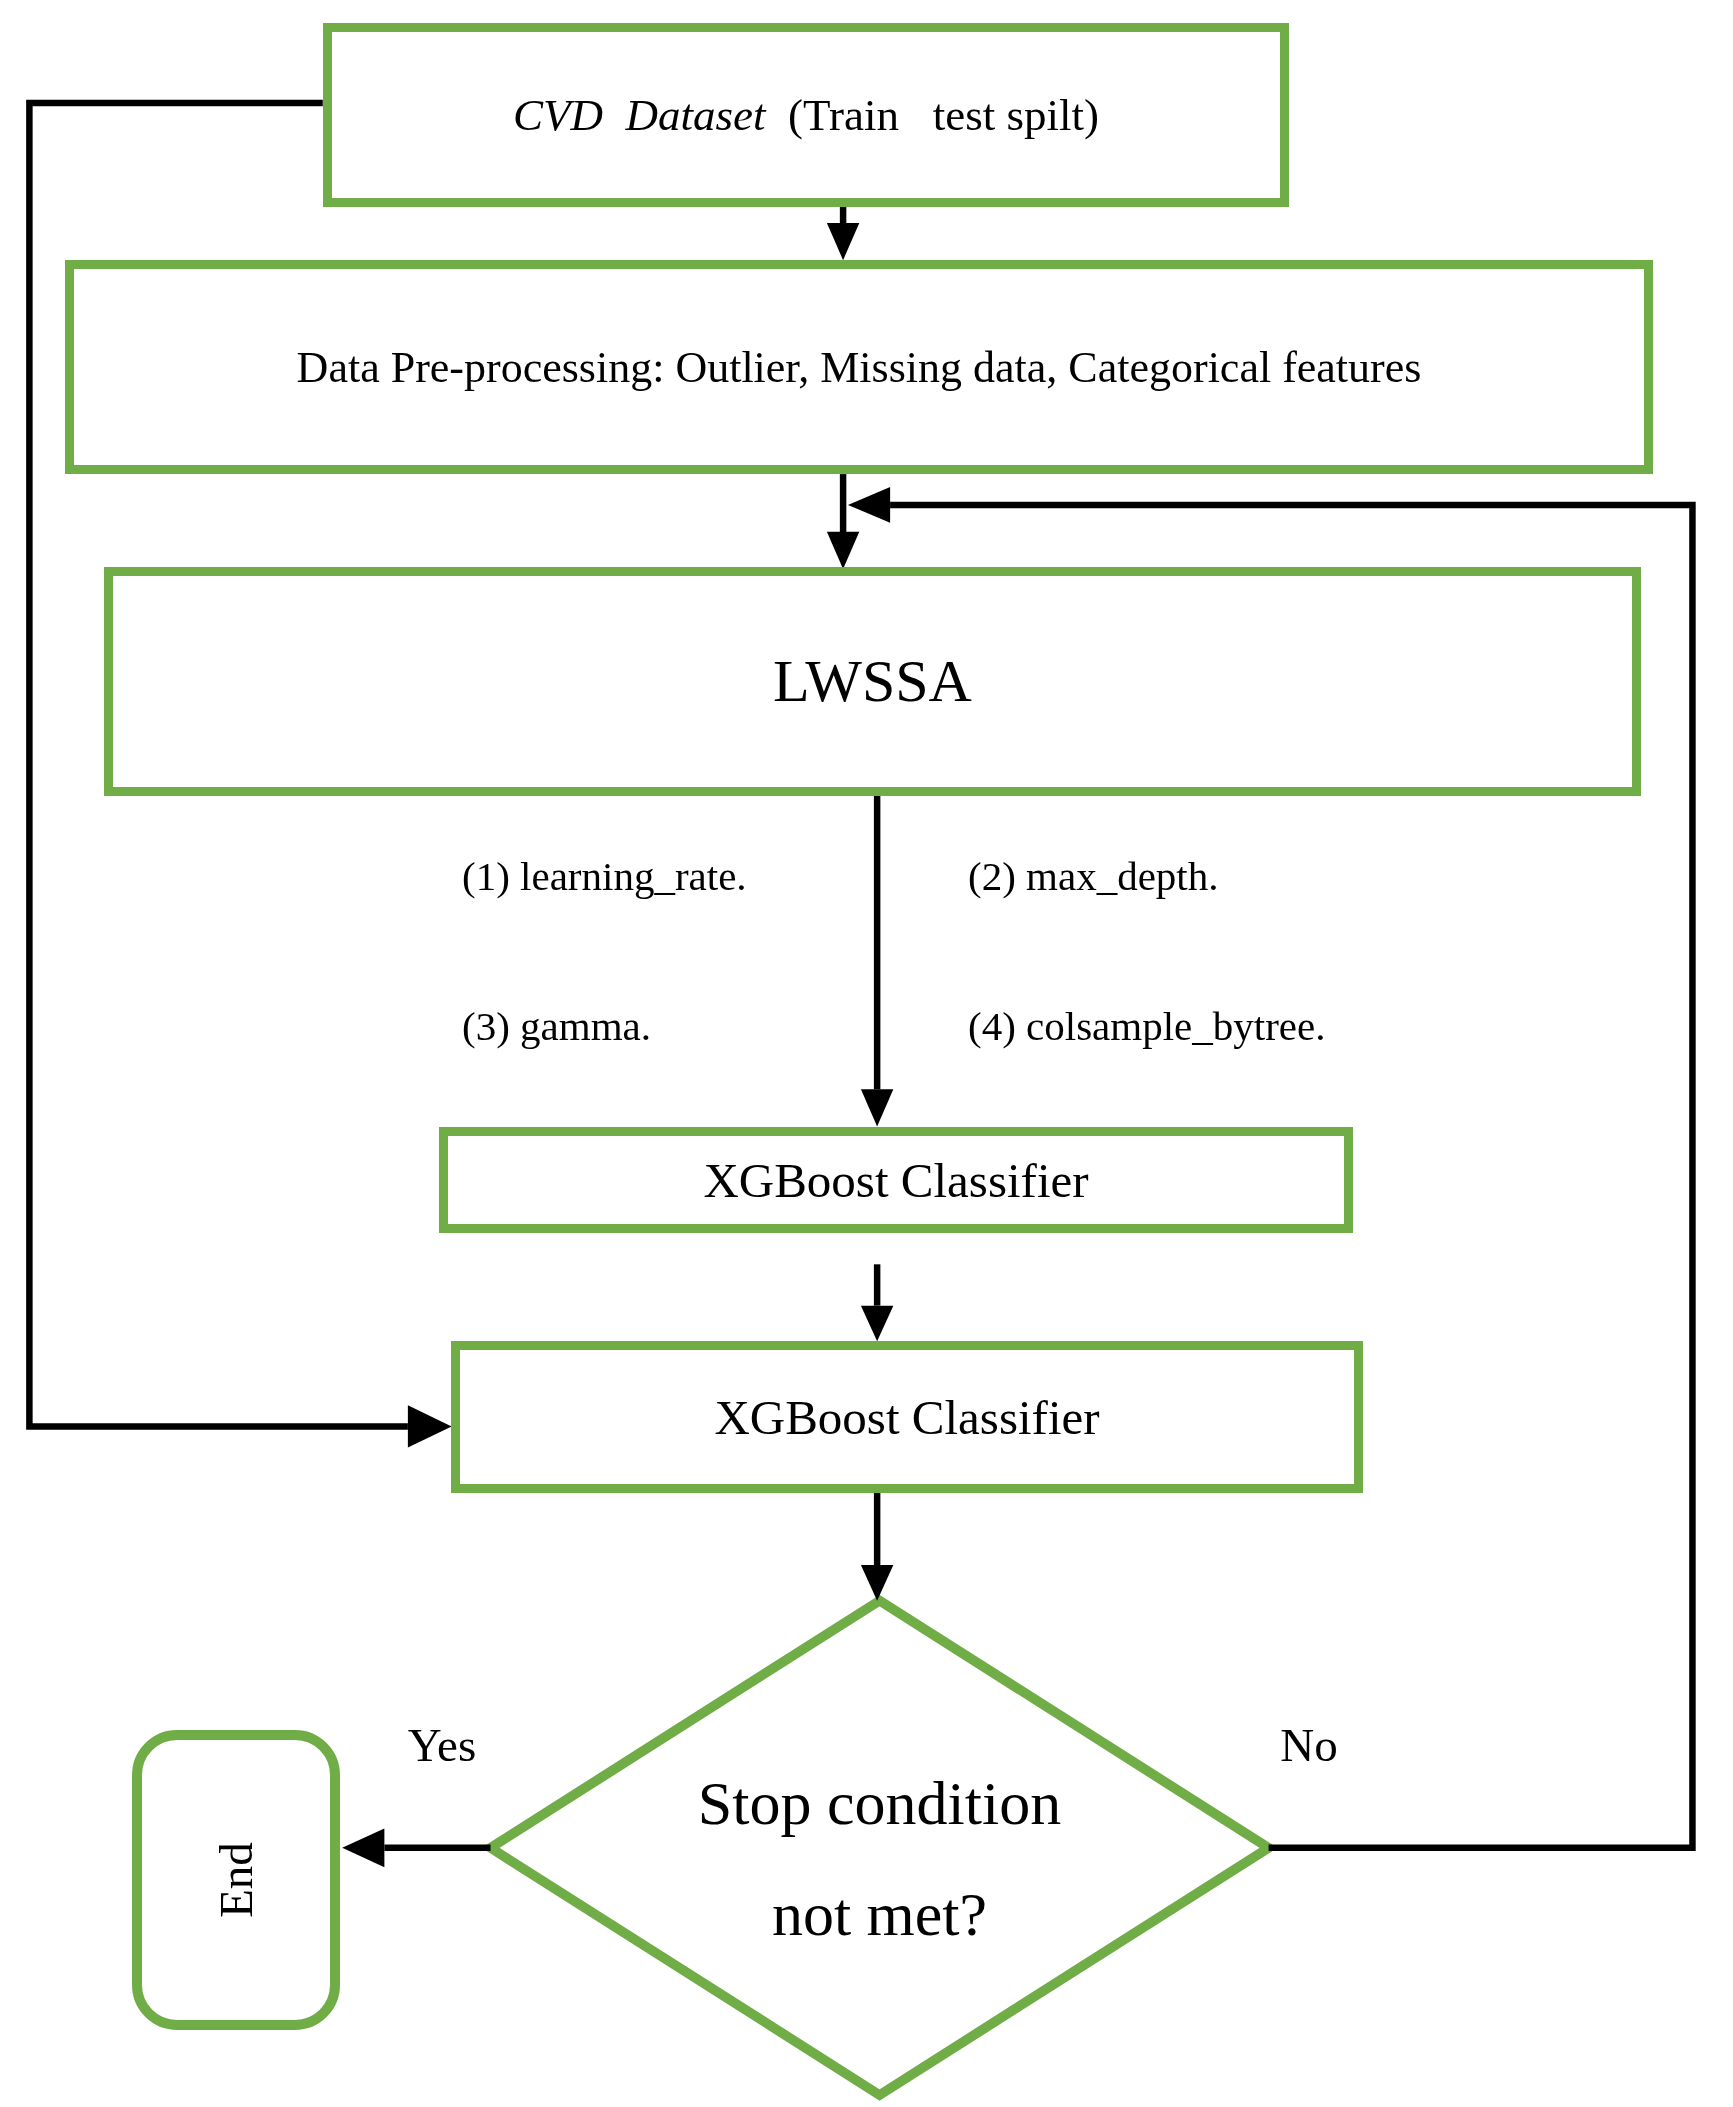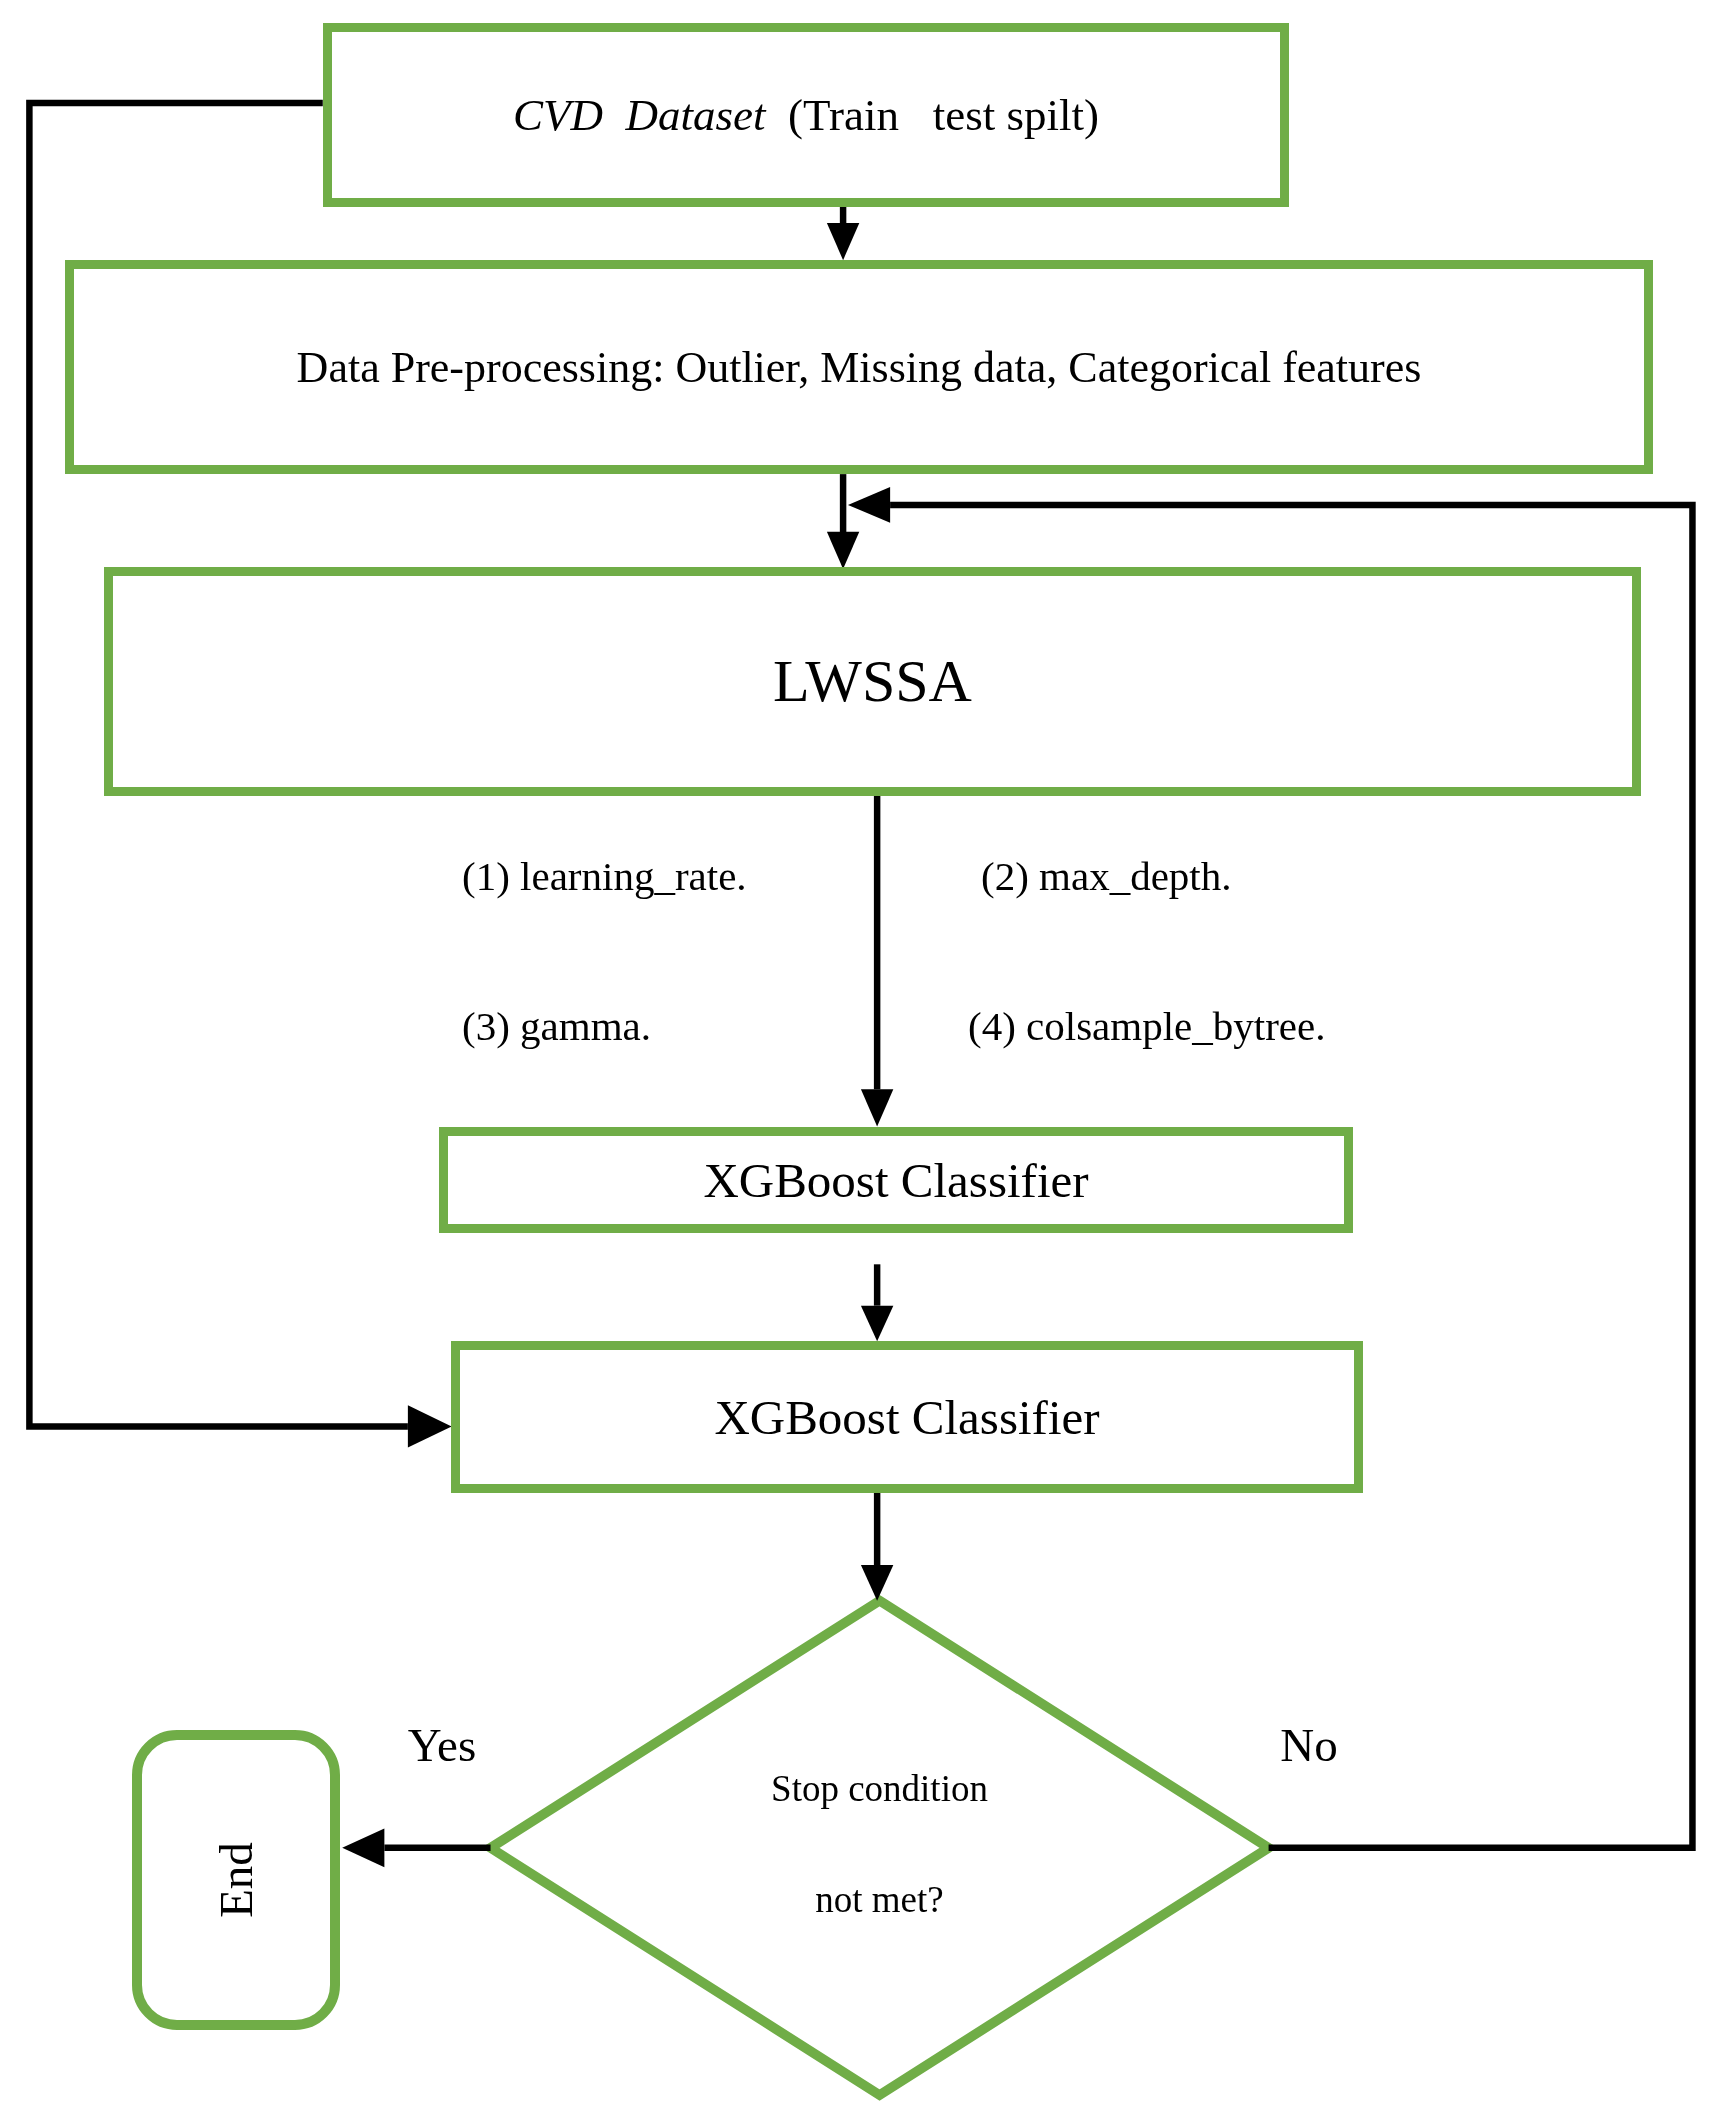--- a/index.html
+++ b/index.html
@@ -49,27 +49,27 @@
   #node-end{
     left:132px;top:1730px;width:208px;height:300px;
     border-width:10.5px;border-radius:45px;font-size:47px;
   }
   #node-end .rot{
     transform:rotate(-90deg);
     display:block;
   }
   .param{font-size:41px;}
   #param-1{left:462px;top:853px;}
-  #param-2{left:968px;top:853px;margin-left:13px;}
+  #param-2{left:968px;top:853px;}
   #param-3{left:462px;top:1003px;}
   #param-4{left:968px;top:1003px;}
   .branch{font-size:47px;}
   #label-yes{left:369px;top:1718px;width:146px;text-align:center;}
   #label-no{left:1236px;top:1710px;width:146px;text-align:center;margin-top:8px;}
-  .diamond-text{font-size:37px;width:567px;left:596px;text-align:center;}
+  .diamond-text{font-size:62px;width:567px;left:596px;text-align:center;}
   #decision-line1{top:1768px;}
   #decision-line2{top:1879px;}
 </style>
 </head>
 <body>
 
 <div class="canvas">
 
   <svg class="connectors" viewBox="0 0 2139 2601" xmlns="http://www.w3.org/2000/svg">
 

